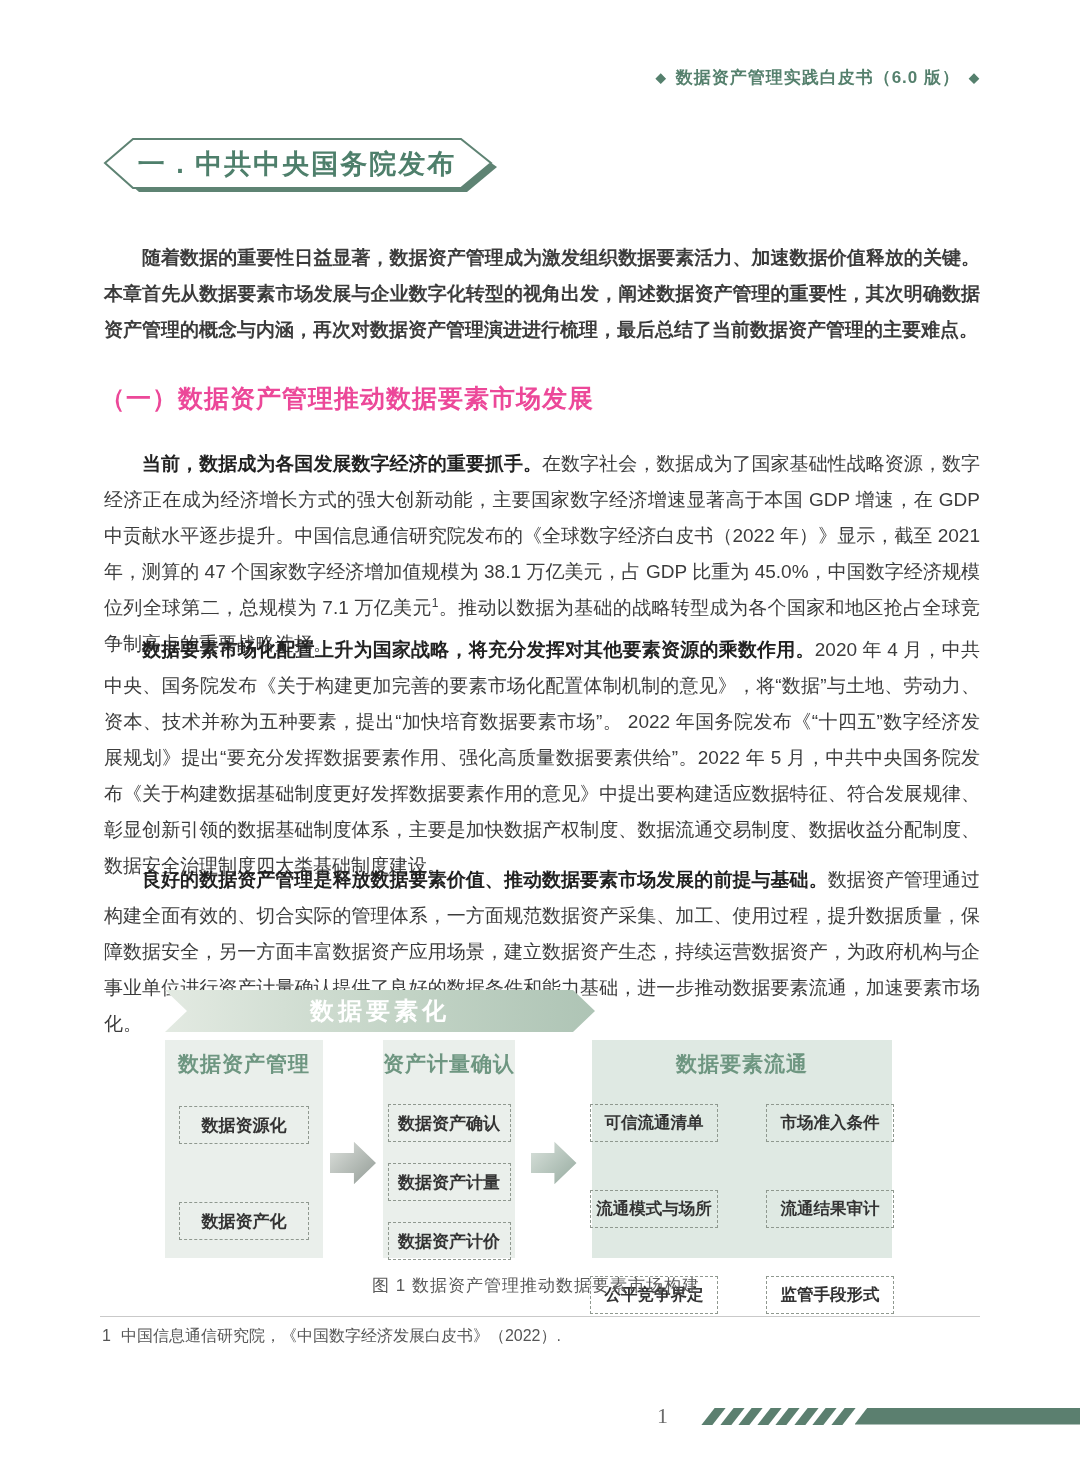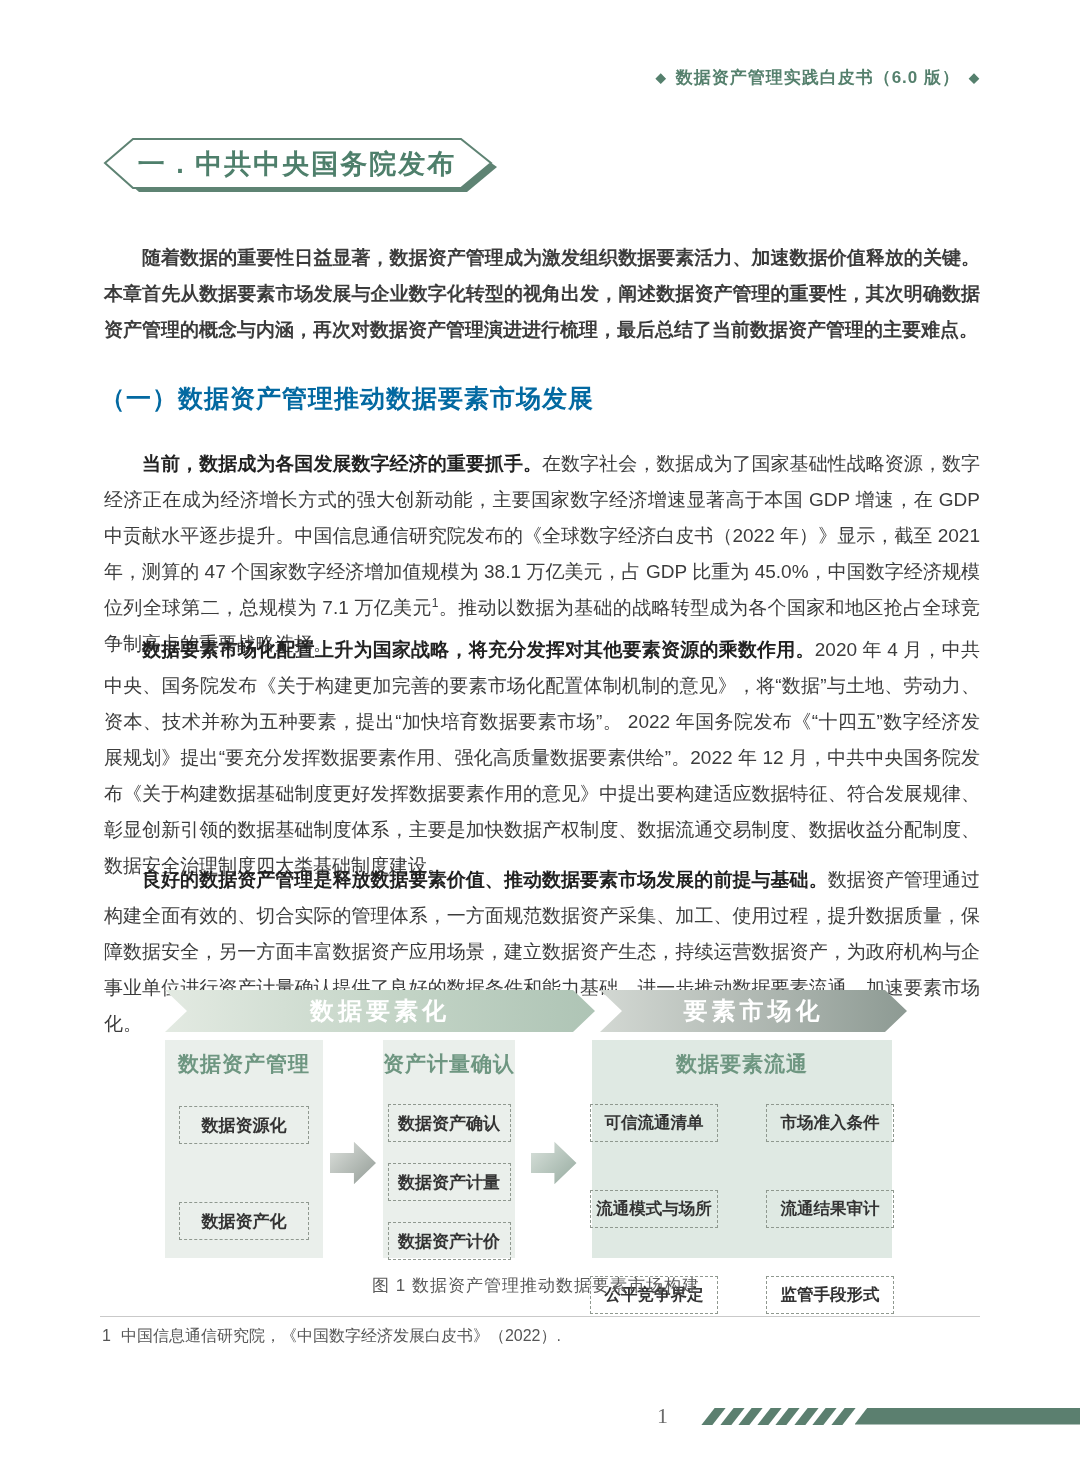--- a/index.html
+++ b/index.html
@@ -37,21 +37,21 @@
     font-size: 19px; line-height: 36px;
     text-align: justify; color: #3c3c3c;
   }
   .bodytext p { text-indent: 2em; }
   .lead { font-weight: bold; color: #222; }
   sup.fnref { font-size: 12px; vertical-align: super; line-height: 0; }
 
   .intro { top: 240px; font-weight: bold; }
   .section-title {
     position: absolute; left: 100px; top: 382px;
-    font-size: 25px; font-weight: bold; color: #0369a1; letter-spacing: 1px;
+    font-size: 25px; font-weight: bold; color: #ec4899; letter-spacing: 1px;
   }
   .para1 { top: 446px; }
   .para2 { top: 632px; }
   .para3 { top: 862px; }
 
   
   .figure { position: absolute; left: 165px; top: 990px; width: 742px; }
   .stage-row { display: flex; gap: 5px; height: 42px; }
   .stage-arrow {
     height: 42px; display: flex; align-items: center; justify-content: center;
@@ -137,35 +137,34 @@
   <div class="section-title">（一）数据资产管理推动数据要素市场发展</div>
 
   <div class="bodytext para1">
     <p>
       <span class="lead">当前，数据成为各国发展数字经济的重要抓手。</span><span>在数字社会，数据成为了国家基础性战略资源，数字经济正在成为经济增长方式的强大创新动能，主要国家数字经济增速显著高于本国 GDP 增速，在 GDP 中贡献水平逐步提升。中国信息通信研究院发布的《全球数字经济白皮书（2022 年）》显示，截至 2021 年，测算的 47 个国家数字经济增加值规模为 38.1 万亿美元，占 GDP 比重为 45.0%，中国数字经济规模位列全球第二，总规模为 7.1 万亿美元</span><sup class="fnref">1</sup><span>。推动以数据为基础的战略转型成为各个国家和地区抢占全球竞争制高点的重要战略选择。</span>
     </p>
   </div>
 
   <div class="bodytext para2">
     <p>
-      <span class="lead">数据要素市场化配置上升为国家战略，将充分发挥对其他要素资源的乘数作用。</span><span>2020 年 4 月，中共中央、国务院发布《关于构建更加完善的要素市场化配置体制机制的意见》，将“数据”与土地、劳动力、资本、技术并称为五种要素，提出“加快培育数据要素市场”。 2022 年国务院发布《“十四五”数字经济发展规划》提出“要充分发挥数据要素作用、强化高质量数据要素供给”。2022 年 12 月，中共中央国务院发布《关于构建数据基础制度更好发挥数据要素作用的意见》中提出要构建适应数据特征、符合发展规律、彰显创新引领的数据基础制度体系，主要是加快数据产权制度、数据流通交易制度、数据收益分配制度、数据安全治理制度四大类基础制度建设。</span>
+      <span class="lead">数据要素市场化配置上升为国家战略，将充分发挥对其他要素资源的乘数作用。</span><span>2020 年 4 月，中共中央、国务院发布《关于构建更加完善的要素市场化配置体制机制的意见》，将“数据”与土地、劳动力、资本、技术并称为五种要素，提出“加快培育数据要素市场”。 2022 年国务院发布《“十四五”数字经济发展规划》提出“要充分发挥数据要素作用、强化高质量数据要素供给”。2022 年 5 月，中共中央国务院发布《关于构建数据基础制度更好发挥数据要素作用的意见》中提出要构建适应数据特征、符合发展规律、彰显创新引领的数据基础制度体系，主要是加快数据产权制度、数据流通交易制度、数据收益分配制度、数据安全治理制度四大类基础制度建设。</span>
     </p>
   </div>
 
   <div class="bodytext para3">
     <p>
       <span class="lead">良好的数据资产管理是释放数据要素价值、推动数据要素市场发展的前提与基础。</span><span>数据资产管理通过构建全面有效的、切合实际的管理体系，一方面规范数据资产采集、加工、使用过程，提升数据质量，保障数据安全，另一方面丰富数据资产应用场景，建立数据资产生态，持续运营数据资产，为政府机构与企事业单位进行资产计量确认提供了良好的数据条件和能力基础，进一步推动数据要素流通，加速要素市场化。</span>
     </p>
   </div>
 
   <div class="figure">
 
     <div class="stage-row">
       <div class="stage-arrow s0">数据要素化</div>
-      <div class="stage-arrow s1">要素市场化</div>
     </div>
 
     <div class="cols-row">
 
       <div class="panel c0">
         <div class="panel-title">数据资产管理</div>
         <div class="dashed-box b0">数据资源化</div>
         <div class="dashed-box b1">数据资产化</div>
       </div>
 

